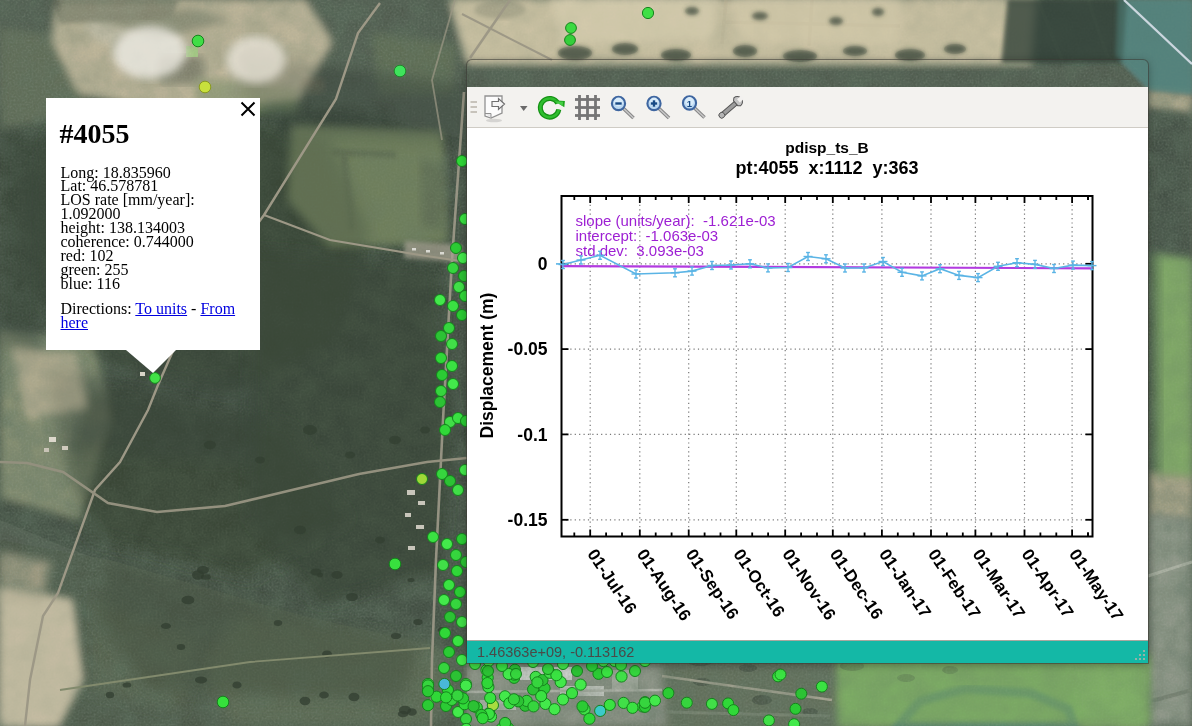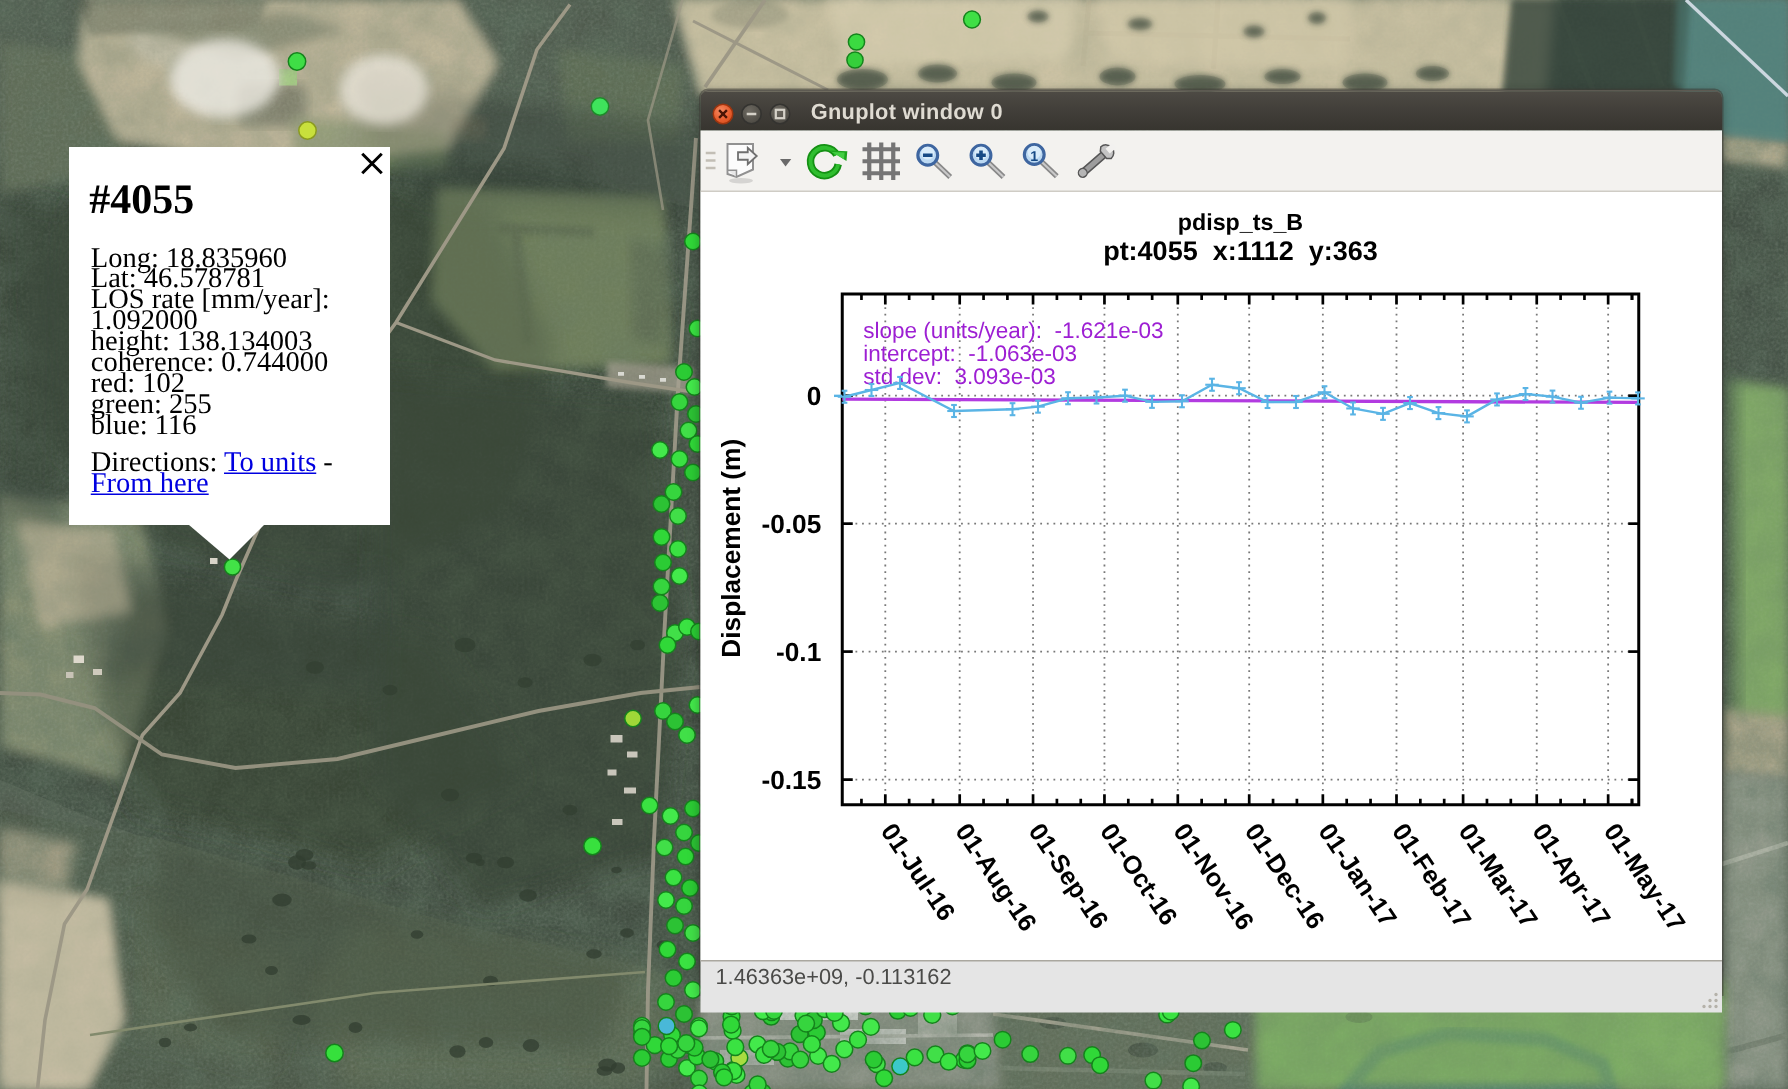--- a/index.html
+++ b/index.html
@@ -9,26 +9,26 @@
   #tbar { position:absolute; left:0; top:0; width:681px; height:27px;
           border-radius:5px 5px 0 0;
           background:linear-gradient(#4d4a44, #403d38 55%, #37352f);
           border-top:1px solid #5d5a52; box-sizing:border-box; }
   #tbar .ttl { position:absolute; left:73.5px; top:6px; font-size:14.5px; font-weight:bold;
                color:#dfdbd2; letter-spacing:0.2px; }
   .wbtn { position:absolute; top:7.5px; width:14px; height:14px; border-radius:50%; }
   #toolbar { position:absolute; left:0; top:27px; width:681px; height:41px;
              background:#f3f2ef; border-bottom:1px solid #cfccc5; box-sizing:border-box; }
   #canvas { position:absolute; left:0; top:68px; width:681px; height:512px; background:#fff; }
-  #sbar { position:absolute; left:0; top:580px; width:681px; height:35px; background:#e5e5e5;
+  #sbar { position:absolute; left:0; top:580px; width:681px; height:23px; background:#14b8a6;
           border-top:1px solid #aaa79f; box-sizing:border-box; }
   #sbar .txt { position:absolute; left:10px; top:3px; font-size:14.5px; color:#4a4a48; }
   #popup { position:absolute; left:46px; top:98px; width:214px; height:252px; background:#fff; }
   #popup .body { position:absolute; left:14.5px; top:59px; width:186px;
-                 font-family:"Liberation Serif", serif; font-size:19px; line-height:13.95px; color:#000; }
+                 font-family:"Liberation Serif", serif; font-size:16px; line-height:13.95px; color:#000; }
   #popup h1 { position:absolute; left:13px; top:118px; margin:0; font-family:"Liberation Serif", serif;
               font-size:28px; color:#000; }
   #tail { position:absolute; left:126px; top:350px; width:0; height:0;
           border-left:27px solid transparent; border-right:23px solid transparent;
           border-top:23px solid #fff; }
   a.lnk { color:#0000e0; text-decoration:underline; }
 </style></head>
 <body>
 
 <svg width="1192" height="726" viewBox="0 0 1192 726" style="position:absolute;left:0;top:0">
@@ -427,38 +427,20 @@
 <div id="popup">
   <h1 style="top:20px; left:13.5px;">#4055</h1>
   <div class="body" style="top:67.5px;">Long: 18.835960<br>Lat: 46.578781<br>LOS rate [mm/year]:<br>1.092000<br>height: 138.134003<br>coherence: 0.744000<br>red: 102<br>green: 255<br>blue: 116<div style="margin-top:11px">Directions: <a class="lnk">To units</a> - <a class="lnk">From here</a></div></div>
   <svg width="20" height="20" style="position:absolute;left:192px;top:1px">
     <path d="M3.5,3.5 L16.5,16.5 M16.5,3.5 L3.5,16.5" stroke="#000" stroke-width="2"></path>
   </svg>
 </div>
 <div id="tail"></div>
 
 <div id="win">
-  <div id="tbar">
-    <div class="wbtn" style="left:7.5px; background:radial-gradient(circle at 38% 32%, #f58b63, #e75d2e 55%, #d04a16);
-         border:1px solid #9c3510; box-sizing:border-box;"></div>
-    <svg width="14" height="14" style="position:absolute;left:7.5px;top:7.5px">
-      <path d="M4.4,4.4 L9.6,9.6 M9.6,4.4 L4.4,9.6" stroke="#4a1505" stroke-width="1.6"></path>
-      </svg>
-    <div class="wbtn" style="left:26.5px; background:radial-gradient(circle at 38% 32%, #6d6961, #55524b 60%, #44423c);
-         border:1px solid #343330; box-sizing:border-box;"></div>
-    <svg width="14" height="14" style="position:absolute;left:26.5px;top:7.5px">
-      <line x1="3.8" y1="7" x2="10.2" y2="7" stroke="#d5d1c8" stroke-width="1.6"></line>
-      </svg>
-    <div class="wbtn" style="left:45.5px; background:radial-gradient(circle at 38% 32%, #6d6961, #55524b 60%, #44423c);
-         border:1px solid #343330; box-sizing:border-box;"></div>
-    <svg width="14" height="14" style="position:absolute;left:45.5px;top:7.5px">
-      <rect x="4.2" y="4.2" width="5.6" height="5.6" fill="none" stroke="#d5d1c8" stroke-width="1.5"></rect>
-      </svg>
-    <div class="ttl">Gnuplot window 0</div>
-  </div>
   <div id="toolbar"></div>
 
 <svg width="681" height="41" viewBox="0 0 681 41" style="position:absolute;left:0;top:27px">
 
   <g stroke="#c2beb5" stroke-width="1.8">
     <line x1="3.5" y1="15" x2="10" y2="15"></line>
         <line x1="3.5" y1="20" x2="10" y2="20"></line>
     <line x1="3.5" y1="25" x2="10" y2="25"></line>
   </g>
 

